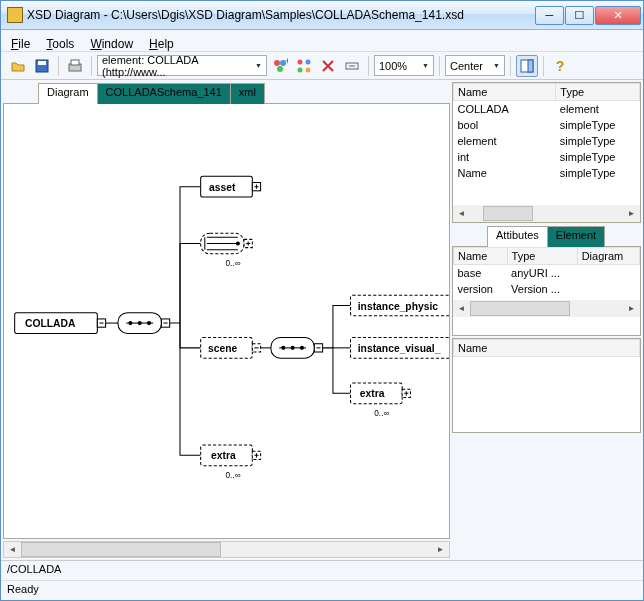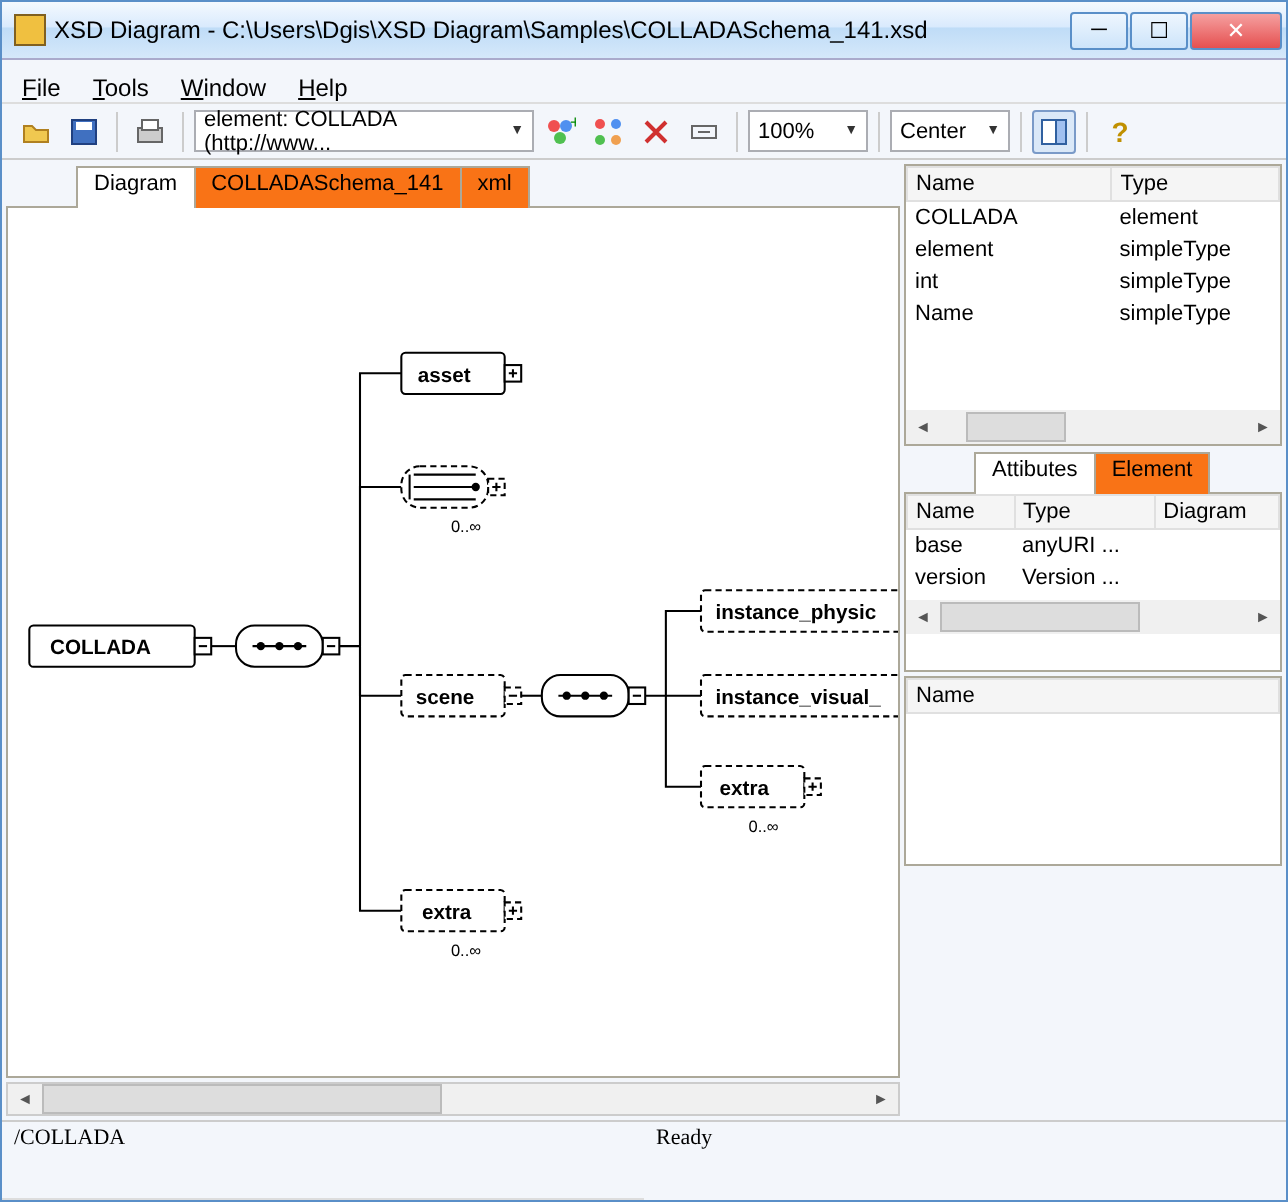--- a/index.html
+++ b/index.html
@@ -26,21 +26,21 @@
 .toolbar .combo.elem { width: 170px; }
 .toolbar .combo.zoom { width: 60px; }
 .toolbar .combo.align { width: 60px; }
 
 .body { flex: 1; display: flex; overflow: hidden; background: #f3f6fb; padding: 2px; gap: 2px; }
 
 .left { flex: 1; display: flex; flex-direction: column; }
 .tabs { display: flex; height: 21px; position: relative; top: 1px; z-index: 2; }
 .tab { padding: 2px 8px 0; border: 1px solid #aca899; background: #f3f6fb; font-size: 11px; border-bottom: none; margin-right: -1px; }
 .tab.active { background: #fff; margin-left: 35px; }
-.tab.inactive { background: #f97316; }
+.tab.inactive { background: #0f766e; }
 .diagram-pane { flex: 1; background: #fff; border: 1px solid #aca899; position: relative; overflow: hidden; }
 .diagram-svg { width: 100%; height: 100%; }
 .diagram-scroll-h { height: 17px; background: #f0f0f0; border: 1px solid #ccc; position: relative; margin-top: 2px; }
 .diagram-scroll-h .thumb { position: absolute; left: 17px; width: 200px; top: 0; height: 15px; background: #ddd; border: 1px solid #bbb; }
 .diagram-scroll-h .arr { position: absolute; width: 17px; height: 15px; top: 0; display: flex; align-items: center; justify-content: center; font-size: 8px; color: #555; }
 .diagram-scroll-h .arr.l { left: 0; }
 .diagram-scroll-h .arr.r { right: 0; }
 
 .right { width: 189px; display: flex; flex-direction: column; gap: 2px; }
 
@@ -57,21 +57,21 @@
 
 .subtabs { display: flex; height: 21px; position: relative; top: 1px; z-index: 2; }
 .attr-panel { height: 90px; }
 .attr-grid-wrap { height: 53px; }
 
 .facets-panel { height: 95px; }
 .facets-body { height: 73px; }
 
 .doc-panel { flex: 1; padding: 4px 6px; font-size: 11px; line-height: 1.3; min-height: 75px; }
 
-.statusbar { height: 40px; background: #f3f6fb; border-top: 1px solid #ccc; font-size: 11px; display: flex; flex-direction: row; font-family: Liberation Serif, serif; }
+.statusbar { height: 40px; background: #f3f6fb; border-top: 1px solid #ccc; font-size: 11px; display: flex; flex-direction: column; }
 .statusbar .path { padding: 2px 6px; border-bottom: 1px solid #ddd; flex: 1; }
 .statusbar .ready { padding: 2px 6px; flex: 1; }
 
 
 .node { fill: #fff; stroke: #000; stroke-width: 1; }
 .node-text { font-family: Verdana, sans-serif; font-size: 10px; font-weight: bold; fill: #000; }
 .occ-text { font-family: Verdana, sans-serif; font-size: 8px; fill: #000; }
 .dashed { stroke-dasharray: 3 2; }
 .conn { stroke: #000; stroke-width: 1; fill: none; }
 .seq-box { fill: #fff; stroke: #000; stroke-width: 1; }
@@ -266,20 +266,24 @@
         <div class="grid-wrap">
           <table class="grid">
             <tbody>
                 <tr>
                   <th style="width:55%">Name</th>
                   <th>Type</th>
                 </tr>
             <tr>
                   <td>COLLADA</td>
                   <td>element</td>
+                </tr>
+            <tr>
+                  <td>bool</td>
+                  <td>simpleType</td>
                 </tr>
             <tr>
                   <td>element</td>
                   <td>simpleType</td>
                 </tr>
             <tr>
                   <td>int</td>
                   <td>simpleType</td>
                 </tr>
             <tr>

